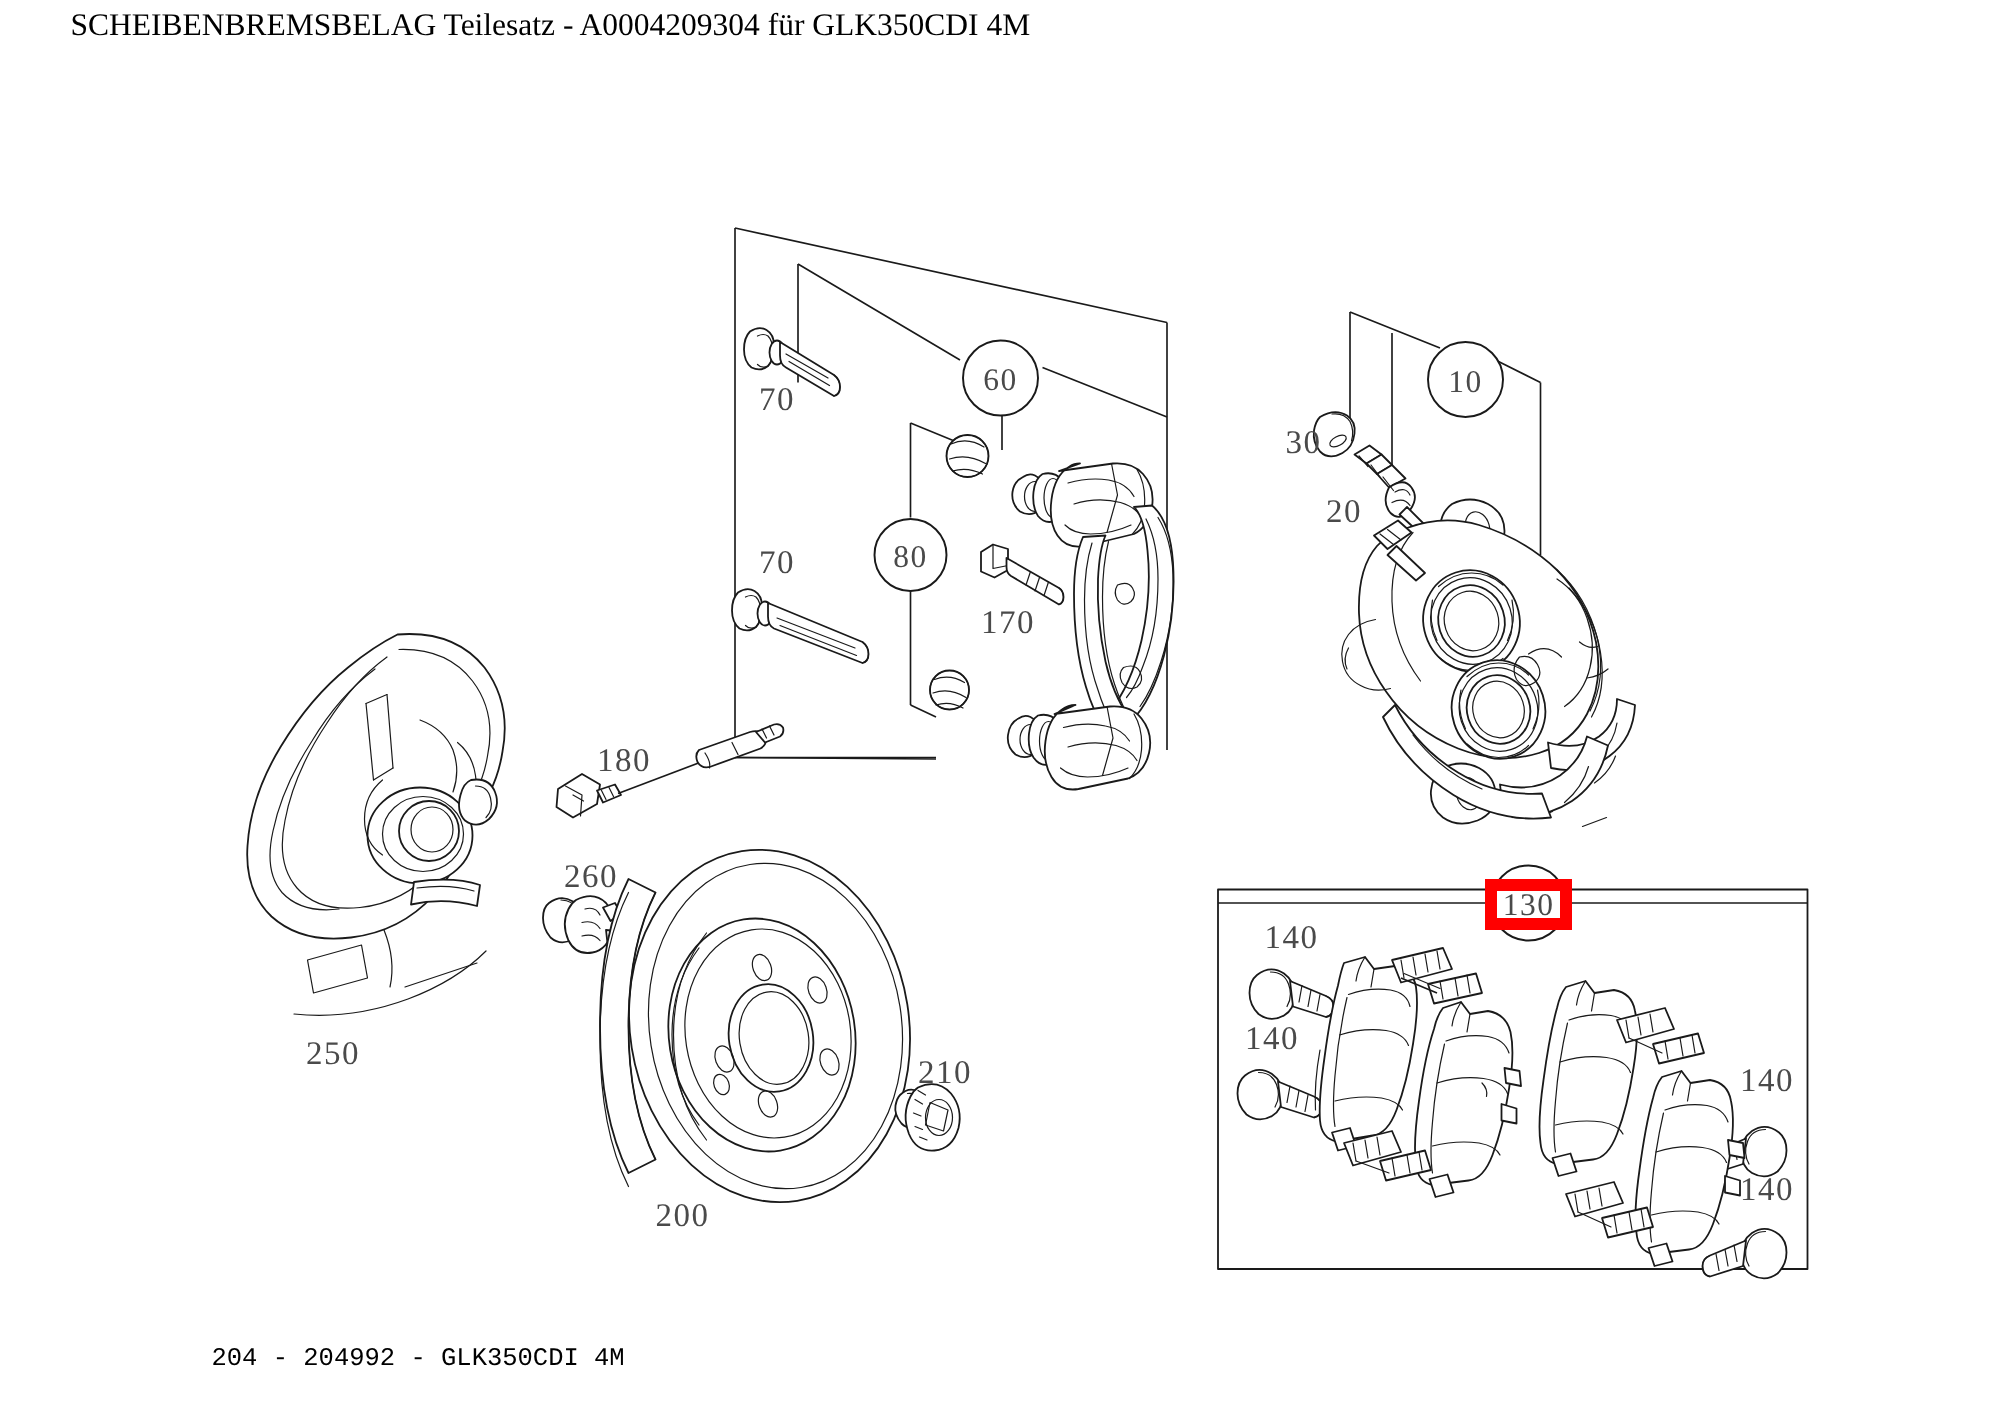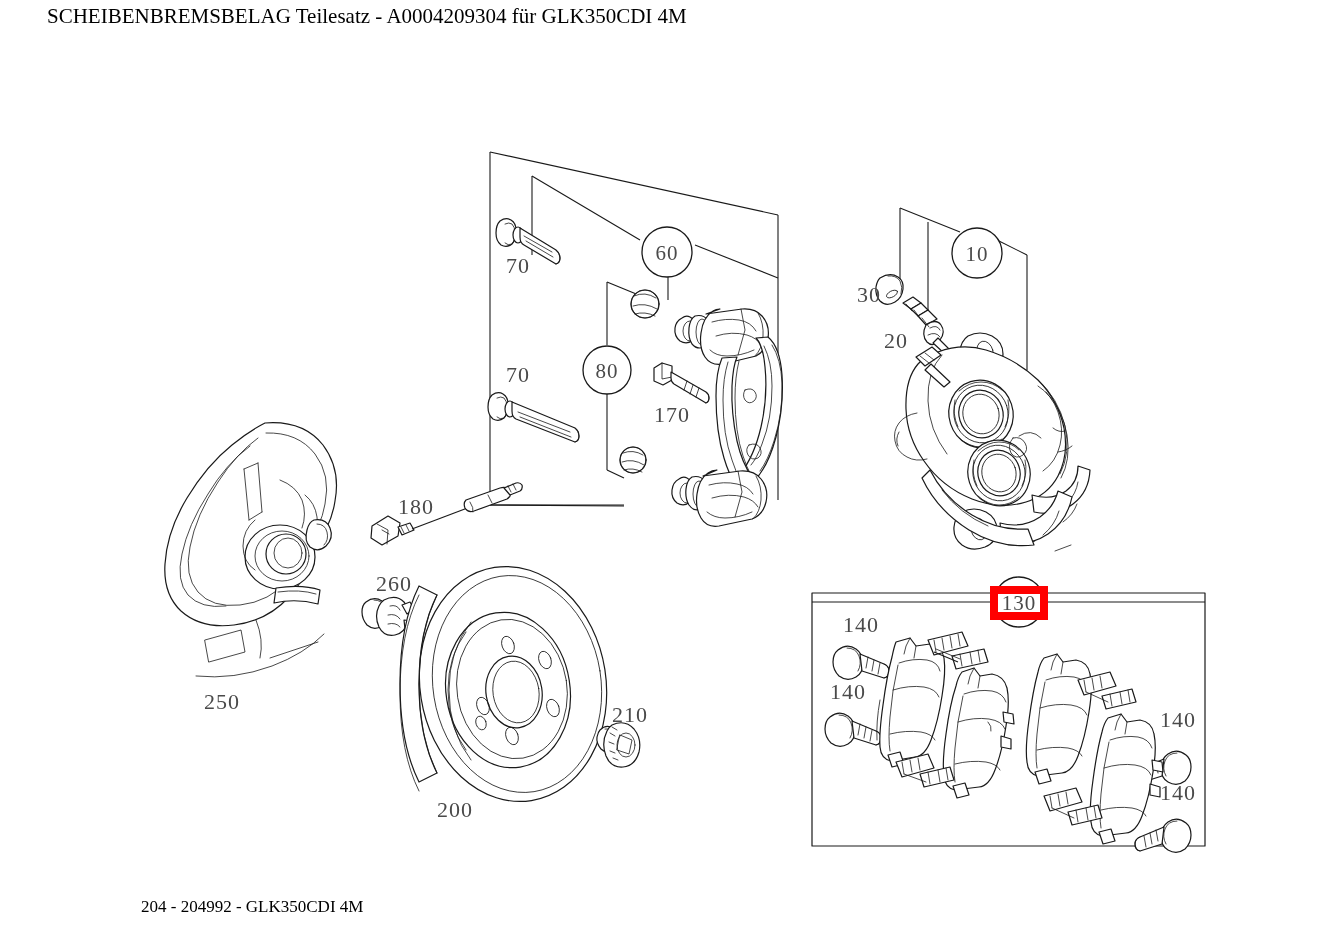--- a/index.html
+++ b/index.html
@@ -31,20 +31,21 @@
     letter-spacing: 0px;
     margin-left: 29px;
   }
   .footer {
     position: absolute;
     left: 141px;
     top: 897px;
     font-size: 17px;
     color: #000000;
     white-space: nowrap;
+    font-family: Liberation Mono, monospace;
   }
   #diagram-svg {
     position: absolute;
     left: 0;
     top: 0;
     width: 1326px;
     height: 937px;
   }
   .hl-box {
     position: absolute;

